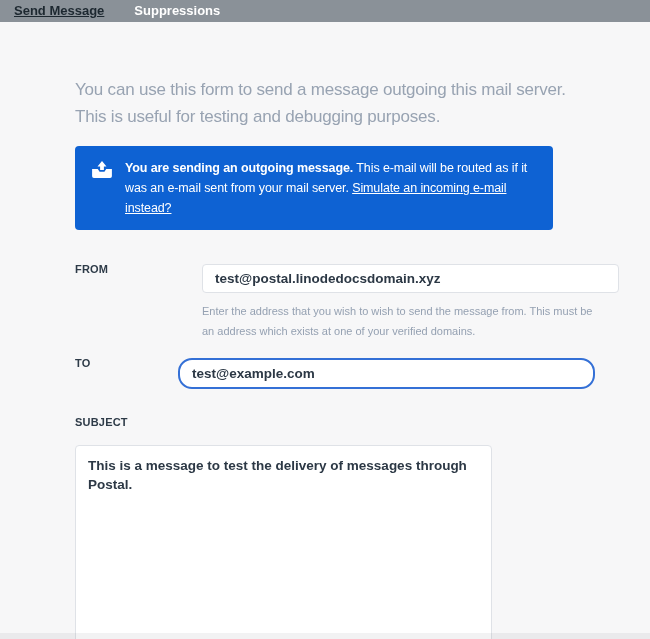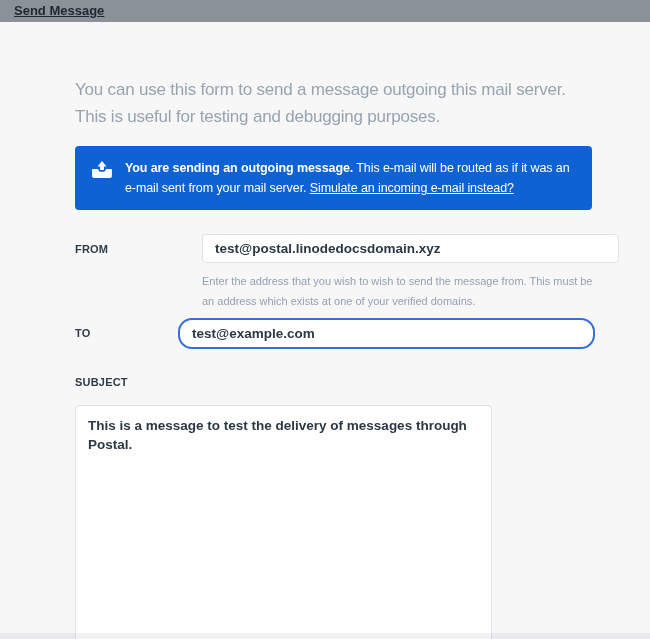--- a/index.html
+++ b/index.html
@@ -22,21 +22,21 @@
   .nav-item.active { color:#1d2830; text-decoration:underline; }
 
   .main { padding:54px 55px 0 75px; }
 
   .intro {
     font-size:17px; line-height:27px; letter-spacing:-0.2px;
     color:#98a3b2; width:507px;
   }
 
   .banner {
-    margin-top:16px; width:517px;
+    margin-top:16px; width:478px;
     background:#0e62d3; border-radius:4px;
     padding:12px 12px 12px 14px;
     display:flex; align-items:flex-start;
     color:#ffffff;
   }
   .banner-icon { width:24px; height:20px; flex:0 0 24px; margin:3px 10px 0 2px; }
   .banner-icon svg { display:block; width:22px; height:18px; }
   .banner-text {
     font-size:12.5px; line-height:20px; letter-spacing:-0.1px;
     width:468px;
@@ -56,20 +56,21 @@
   }
   .field-main { width:417px; flex:0 0 417px; }
   .text-input {
     width:417px; height:29px;
     background:#ffffff;
     border:1px solid #dfe2e7; border-radius:4px;
     padding:0 12px;
     font-family:"Liberation Sans", sans-serif;
     font-size:13.5px; font-weight:700; color:#2c3845;
     outline:none;
+    margin-top:10px;
   }
   .text-input.focused {
     border:2px solid #3470d6; border-radius:14px; height:31px;
   }
   .help-text {
     margin-top:8px; width:404px;
     font-size:11px; line-height:20px;
     color:#95a1b2;
   }
   .body-textarea {
@@ -85,20 +86,21 @@
     position:absolute; left:0; bottom:0; width:650px; height:6px;
     background:rgba(70,70,85,0.07);
     pointer-events:none;
   }
 </style>
 </head>
 <body>
 
 <nav class="navbar">
   <a class="nav-item active">Send Message</a>
+  <a class="nav-item">Suppressions</a>
 </nav>
 
 <div class="main">
 
   <p class="intro">You can use this form to send a message outgoing this mail server. This is useful for testing and debugging purposes.</p>
 
   <div class="banner">
     <span class="banner-icon">
       <svg viewBox="0 0 24 20" xmlns="http://www.w3.org/2000/svg" fill="#ffffff">
         <path d="M12 0 L17 6.2 H14.1 V10 H9.9 V6.2 H7 Z"></path>

